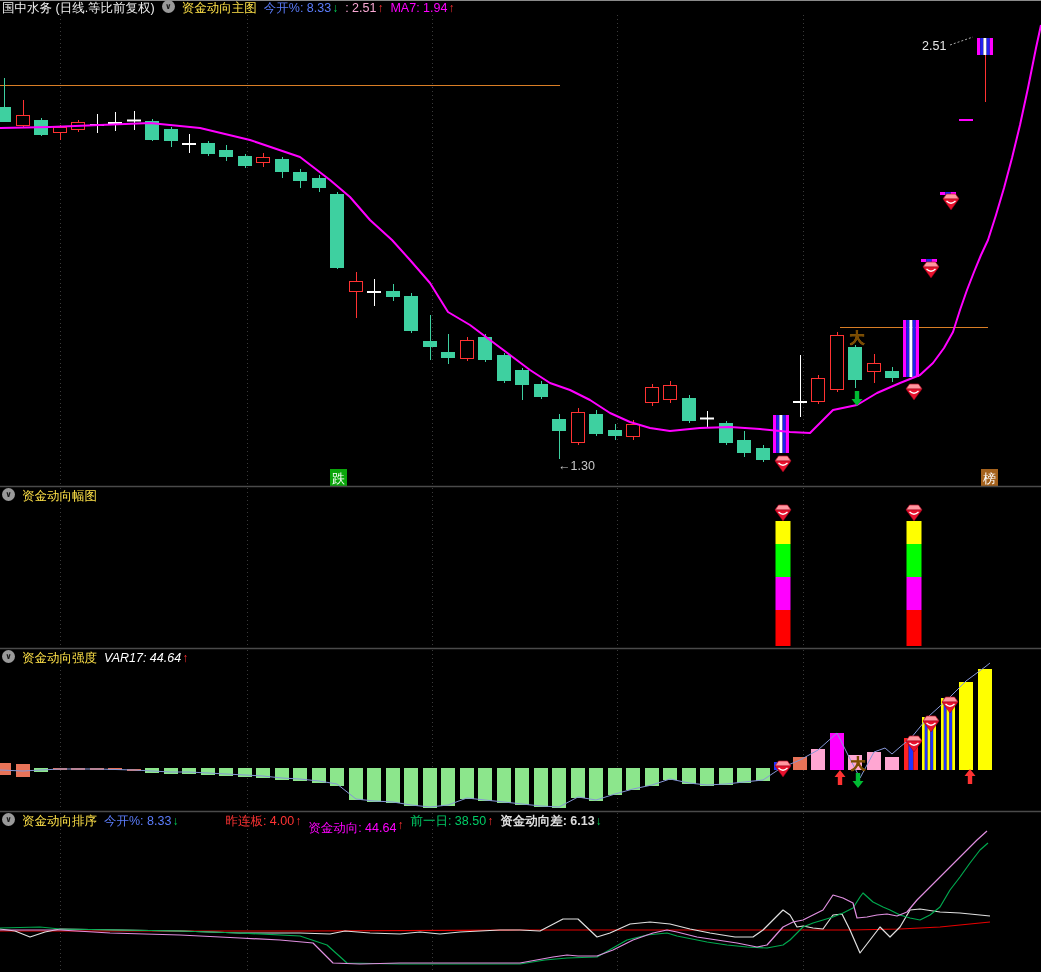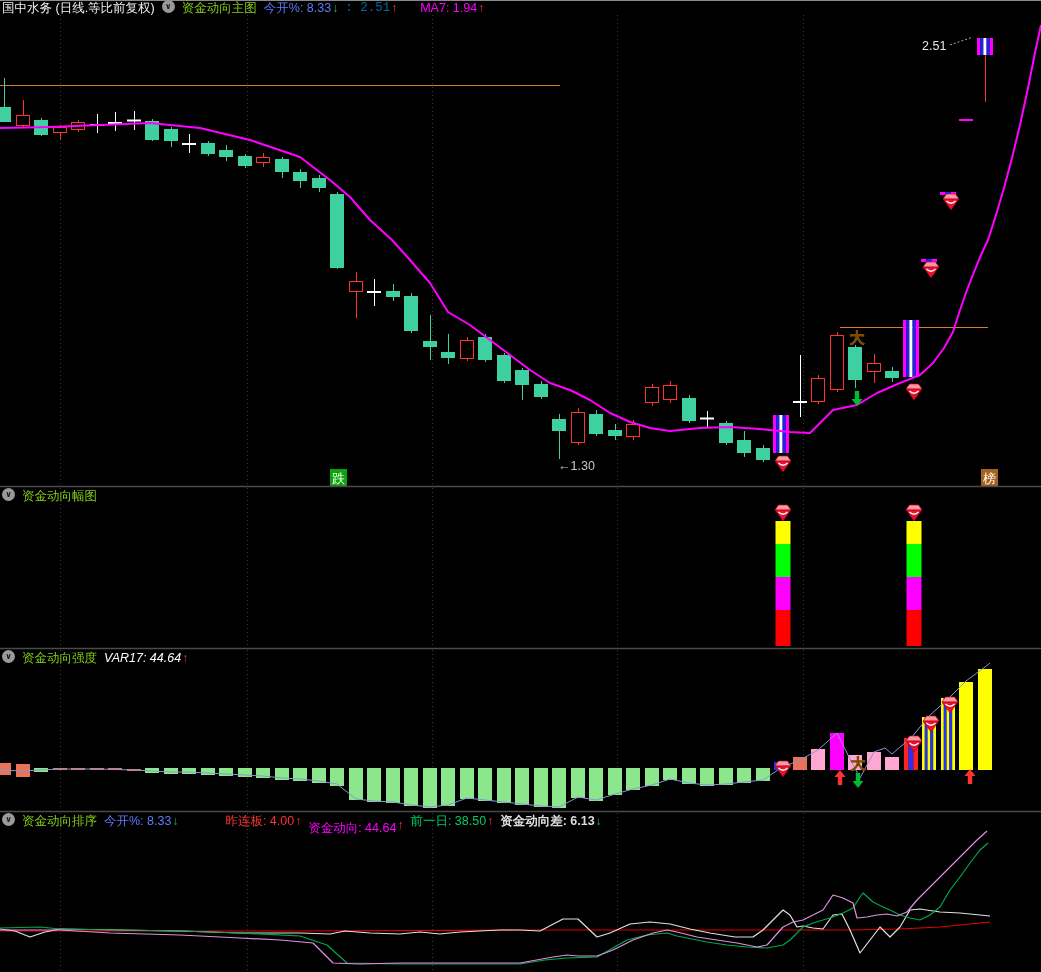--- a/index.html
+++ b/index.html
@@ -2,21 +2,21 @@
 <html><head>
 <meta charset="utf-8">
 <style>
   html,body{margin:0;padding:0;background:#000;}
   .wrap{position:relative;width:1041px;height:972px;background:#000;overflow:hidden;
         font-family:"Liberation Sans","DejaVu Sans",sans-serif;}
   svg{position:absolute;left:0;top:0;display:block;}
   .hdr{position:absolute;display:flex;align-items:flex-start;gap:7px;font-size:12.5px;
        white-space:nowrap;z-index:5;height:16px;line-height:16px;}
   .ttl{color:#f0f0f0;}
-  .ind{color:#84cc16;}
+  .ind{color:#fde047;}
   .circ{width:13px;height:13px;border-radius:50%;background:#9a9a9a;color:#1a1a1a;
         display:inline-flex;align-items:center;justify-content:center;
         font-size:8px;font-weight:bold;line-height:1;cursor:pointer;}
   .stat{display:inline-flex;align-items:center;gap:1px;}
   .arr{font-weight:bold;font-size:12px;}
 </style>
 </head>
 <body>
 
 <div class="wrap">
@@ -294,25 +294,25 @@
 
   <div class="hdr" style="top:0;left:2px">
     <span class="ttl">国中水务 (日线.等比前复权)</span>
     <span class="circ">∨</span>
     <span class="ind">资金动向主图</span>
     <span class="stat">
       <span style="color: rgb(91, 124, 250);">今开%: 8.33</span>
       <span class="arr" style="color: rgb(0, 204, 85);">↓</span>
     </span>
     <span class="stat">
-      <span style="color: #0369a1; font-family: Liberation Mono, monospace;">: 2.51</span>
-      <span class="arr" style="color: rgb(255, 50, 50);">↑</span>
-    </span>
-    <span class="stat">
-      <span style="color: rgb(255, 0, 255); margin-left: 16px;">MA7: 1.94</span>
+      <span style="color: #f9a8d4;">: 2.51</span>
+      <span class="arr" style="color: rgb(255, 50, 50);">↑</span>
+    </span>
+    <span class="stat">
+      <span style="color: rgb(255, 0, 255);">MA7: 1.94</span>
       <span class="arr" style="color: rgb(255, 50, 50);">↑</span>
     </span>
   </div>
 
   <div class="hdr" style="top:488px;left:2px">
     <span class="circ">∨</span>
     <span class="ind">资金动向幅图</span>
   </div>
 
   <div class="hdr" style="top:650px;left:2px">

